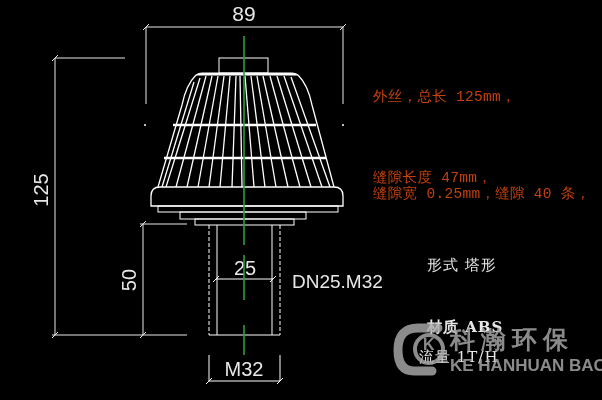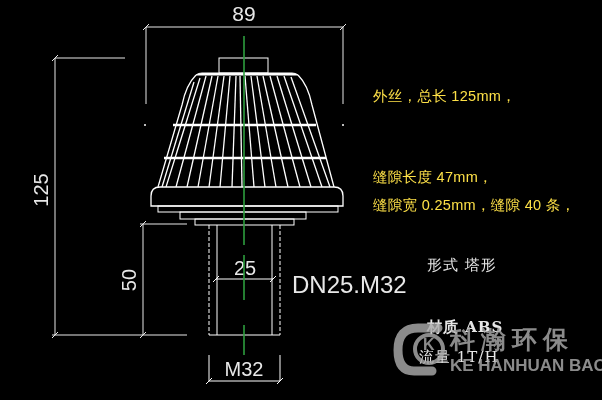--- a/index.html
+++ b/index.html
@@ -1,24 +1,24 @@
 <!DOCTYPE html>
 <html><head>
 <meta charset="utf-8">
 <style>
   html,body{margin:0;padding:0;background:#000;}
   #stage{position:relative;width:602px;height:400px;background:#000;overflow:hidden;
     font-family:"DejaVu Serif","Liberation Serif",serif;}
   svg{position:absolute;left:0;top:0;}
   .dim{font-family:"Liberation Sans","DejaVu Sans",sans-serif;fill:#e8e8e8;font-weight:300;}
-  .note{position:absolute;color:#fde047;font-size:14.5px;letter-spacing:0.3px;white-space:nowrap;
-    font-family:Liberation Sans, sans-serif;}
+  .note{position:absolute;color:#c2410c;font-size:14.5px;letter-spacing:0.3px;white-space:nowrap;
+    font-family:Liberation Mono, monospace;}
   .spec{position:absolute;color:#e6e6e6;font-size:15px;letter-spacing:1px;white-space:nowrap;
     font-family:"DejaVu Serif","Liberation Serif",serif;text-align:right;}
-  .label-dn{position:absolute;color:#e8e8e8;font-size:24px;white-space:nowrap;
+  .label-dn{position:absolute;color:#e8e8e8;font-size:19px;white-space:nowrap;
     font-family:"Liberation Sans","DejaVu Sans",sans-serif;font-weight:300;}
   .wm{position:absolute;color:rgba(170,170,170,0.82);white-space:nowrap;
     font-family:"Liberation Sans","DejaVu Sans",sans-serif;font-weight:bold;}
 </style>
 </head>
 <body>
 
 <div id="stage">
   <svg width="602" height="400" viewBox="0 0 602 400">
 
@@ -115,21 +115,21 @@
     <g fill="#bbb">
       <rect x="144" y="124" width="2" height="2"></rect>
       <rect x="342" y="124" width="2" height="2"></rect>
     </g>
   </svg>
 
   <div class="label-dn" style="left:292px;top:271px;">DN25.M32</div>
 
   <div class="note" style="left:373px;top:87px;">外丝，总长 125mm，</div>
   <div class="note" style="left:373px;top:168px;">缝隙长度 47mm，</div>
-  <div class="note" style="left:373px;top:196px;">缝隙宽 0.25mm，缝隙 40 条，</div>
+  <div class="note" style="left:373px;top:184px;">缝隙宽 0.25mm，缝隙 40 条，</div>
 
   <div class="spec" style="left:427px;top:256px;">
     <span>形式</span>&nbsp;<span>塔形</span>
   </div>
   <div class="spec" style="left:427px;top:318px;font-weight:bold;">
     <span>材质</span>&nbsp;<span>ABS</span>
   </div>
   <div class="spec" style="left:419px;top:348px;">
     <span>流量</span>&nbsp;<span>1T/H</span>
   </div>

